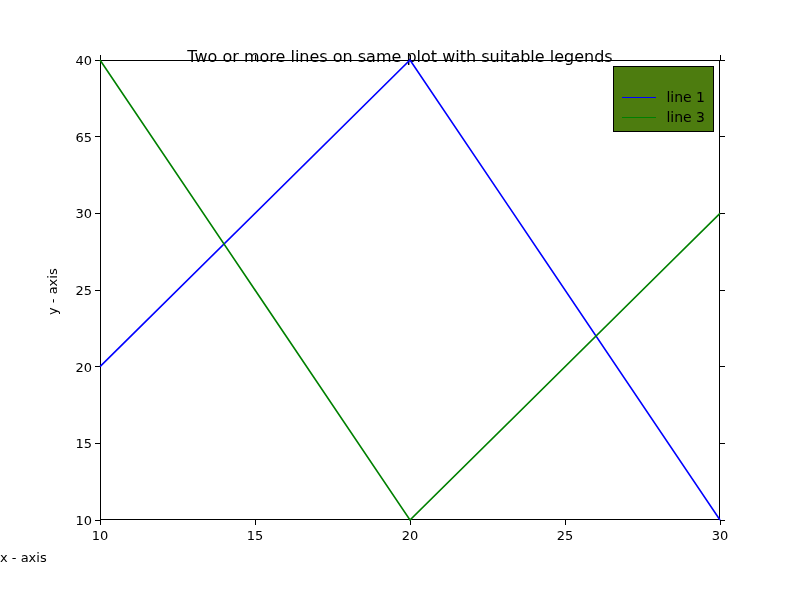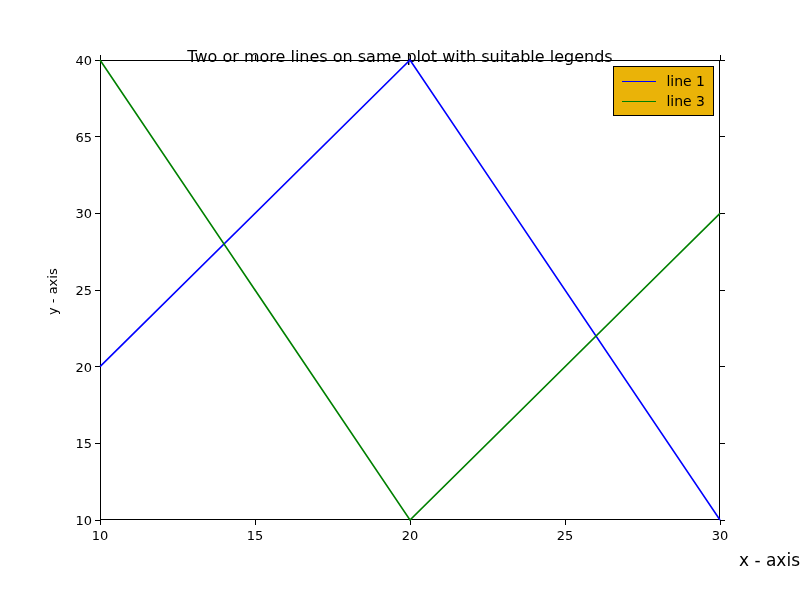--- a/index.html
+++ b/index.html
@@ -19,22 +19,22 @@
     }
     .title {
       position: absolute;
       width: 100%;
       text-align: center;
       font-size: 16px;
     }
     .xlabel {
       position: absolute;
       width: 100%;
-      text-align: right;
-      font-size: 17px;
+      text-align: left;
+      font-size: 13px;
     }
     .ylabel {
       position: absolute;
       font-size: 13px;
       transform: rotate(-90deg);
       transform-origin: left top;
     }
     .xtick-label {
       position: absolute;
       text-align: center;
@@ -46,23 +46,23 @@
       text-align: right;
       transform: translateY(-50%);
       font-size: 13px;
     }
     .tick {
       position: absolute;
       background: #000;
     }
     .legend {
       position: absolute;
-      background: #eab308;
+      background: #4d7c0f;
       border: 1px solid #000;
-      padding: 4px 8px 4px 4px;
+      padding: 20px 8px 4px 4px;
       font-size: 14px;
       box-sizing: border-box;
     }
     .legend-row {
       display: flex;
       align-items: center;
       height: 20px;
     }
     .legend-swatch {
       width: 34px;

